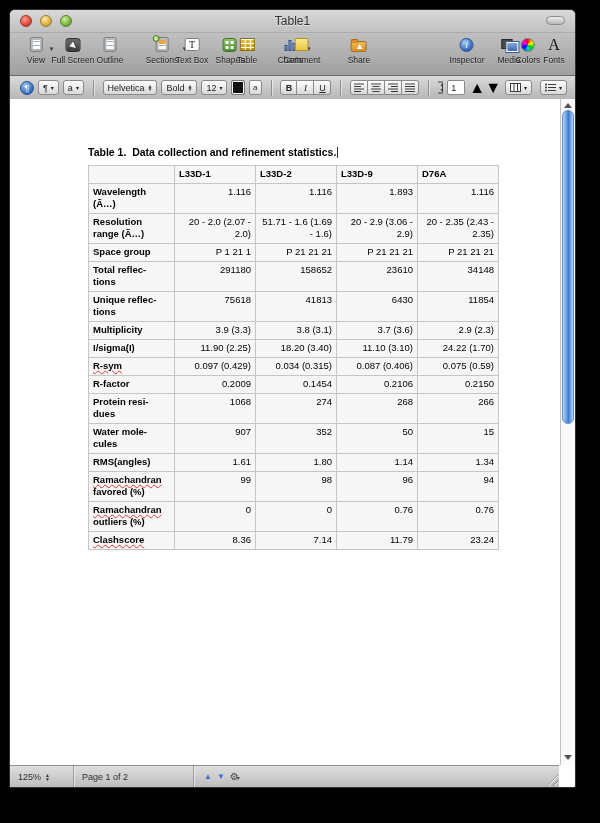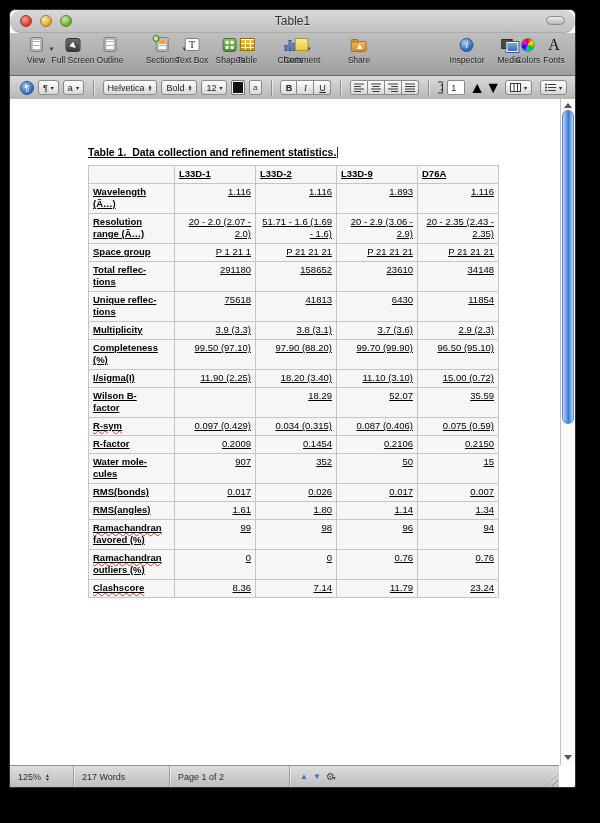--- a/index.html
+++ b/index.html
@@ -3,21 +3,21 @@
 <meta charset="utf-8">
 <style>
   html,body{margin:0;padding:0;}
   body{width:600px;height:823px;background:#000;position:relative;overflow:hidden;
        font-family:"Liberation Sans",sans-serif;-webkit-font-smoothing:antialiased;}
   .window{position:absolute;left:9px;top:9px;width:567px;height:779px;
           border-radius:6px 6px 2px 2px;overflow:hidden;border:1px solid #2e2e2e;
           background:#fff;box-sizing:border-box;}
   
   .titlebar{height:22px;background:linear-gradient(#d9d9d9,#c0c0c0);
-            position:relative;border-bottom:1px solid #ababab;border-radius:11px;}
+            position:relative;border-bottom:1px solid #ababab;}
   .lights{position:absolute;left:10px;top:5px;display:flex;gap:8px;}
   .light{width:12px;height:12px;border-radius:50%;box-sizing:border-box;}
   .light.red{background:radial-gradient(circle at 35% 30%,#ff9a8d,#da4b3c 60%,#a22e22);border:1px solid #9e3428;}
   .light.yellow{background:radial-gradient(circle at 35% 30%,#ffe9a8,#ddb340 60%,#a8822a);border:1px solid #9a7b28;}
   .light.green{background:radial-gradient(circle at 35% 30%,#c8eda0,#7cb43f 60%,#527d26;);border:1px solid #5c8228;background:radial-gradient(circle at 35% 30%,#c8eda0,#7cb43f 60%,#527d26);}
   .wtitle{position:absolute;left:0;right:0;top:4px;text-align:center;font-size:12px;
           color:#2f2f2f;text-shadow:0 1px 0 rgba(255,255,255,.55);}
   .lozenge{position:absolute;right:10px;top:6px;width:19px;height:9px;border-radius:5px;
            background:linear-gradient(#eee,#b5b5b5);border:1px solid #8b8b8b;box-sizing:border-box;}
   
@@ -78,21 +78,21 @@
             font-size:8px;color:#333;display:flex;align-items:center;justify-content:center;}
   .seg{display:flex;}
   .seg .fbtn{border-radius:0;border-left-width:0;justify-content:center;min-width:17px;padding:0 3px;}
   .seg .fbtn:first-child{border-radius:3px 0 0 3px;border-left-width:1px;}
   .seg .fbtn:last-child{border-radius:0 3px 3px 0;}
   .alns{display:block;}
   .num-field{height:15px;background:#fff;border:1px solid #8a8a8a;font-size:9px;color:#222;
              display:flex;align-items:center;padding:0 3px;box-sizing:border-box;border-radius:2px;}
   
   .doc{position:absolute;left:0;top:89px;right:0;bottom:22px;background:#fff;overflow:hidden;}
-  .doc-content{position:absolute;left:78px;top:46px;width:412px;text-decoration:underline;}
+  .doc-content{position:absolute;left:78px;top:46px;width:412px;}
   .doc-title{font-size:10.5px;font-weight:bold;color:#000;white-space:pre;line-height:14px;margin-bottom:6px;}
   .caret{display:inline-block;width:1px;height:11px;background:#333;vertical-align:-2px;margin-left:1px;}
   table.stats{border-collapse:collapse;table-layout:fixed;width:410px;}
   table.stats th,table.stats td{border:1px solid #c5c5c5;background:#f6f6f6;font-size:9.5px;
        line-height:12px;padding:2px 4px 3px;vertical-align:top;box-sizing:border-box;}
   table.stats th{font-weight:bold;text-align:left;height:17px;}
   td.rowlabel{font-weight:bold;text-align:left;white-space:pre-line;}
   td.val{text-align:right;white-space:pre-line;}
   .misspell{text-decoration-line:underline;text-decoration-style:wavy;text-decoration-color:#e0392b;text-decoration-thickness:1px;text-underline-offset:1px;}
   
@@ -425,70 +425,55 @@
               <td class="val">11854</td>
             </tr>
             <tr>
               <td class="rowlabel">Multiplicity</td>
               <td class="val">3.9 (3.3)</td>
               <td class="val">3.8 (3.1)</td>
               <td class="val">3.7 (3.6)</td>
               <td class="val">2.9 (2.3)</td>
             </tr>
             <tr>
-              <td class="rowlabel">Completeness
-(%)</td>
-              <td class="val">99.50 (97.10)</td>
-              <td class="val">97.90 (88.20)</td>
-              <td class="val">99.70 (99.90)</td>
-              <td class="val">96.50 (95.10)</td>
-            </tr>
-            <tr>
               <td class="rowlabel">I/sigma(I)</td>
               <td class="val">11.90 (2.25)</td>
               <td class="val">18.20 (3.40)</td>
               <td class="val">11.10 (3.10)</td>
-              <td class="val">15.00 (0.72)</td>
-            </tr>
-            <tr>
-              <td class="rowlabel">Wilson B-
-factor</td>
-              <td class="val"></td>
-              <td class="val">18.29</td>
-              <td class="val">52.07</td>
-              <td class="val">35.59</td>
+              <td class="val">24.22 (1.70)</td>
             </tr>
             <tr>
               <td class="rowlabel"><span class="misspell">R-sym</span></td>
               <td class="val">0.097 (0.429)</td>
               <td class="val">0.034 (0.315)</td>
               <td class="val">0.087 (0.406)</td>
               <td class="val">0.075 (0.59)</td>
             </tr>
             <tr>
               <td class="rowlabel">R-factor</td>
               <td class="val">0.2009</td>
               <td class="val">0.1454</td>
               <td class="val">0.2106</td>
               <td class="val">0.2150</td>
+            </tr>
+            <tr>
+              <td class="rowlabel">Protein resi-
+dues</td>
+              <td class="val">1068</td>
+              <td class="val">274</td>
+              <td class="val">268</td>
+              <td class="val">266</td>
             </tr>
             <tr>
               <td class="rowlabel">Water mole-
 cules</td>
               <td class="val">907</td>
               <td class="val">352</td>
               <td class="val">50</td>
               <td class="val">15</td>
-            </tr>
-            <tr>
-              <td class="rowlabel">RMS(bonds)</td>
-              <td class="val">0.017</td>
-              <td class="val">0.026</td>
-              <td class="val">0.017</td>
-              <td class="val">0.007</td>
             </tr>
             <tr>
               <td class="rowlabel">RMS(angles)</td>
               <td class="val">1.61</td>
               <td class="val">1.80</td>
               <td class="val">1.14</td>
               <td class="val">1.34</td>
             </tr>
             <tr>
               <td class="rowlabel"><span class="misspell">Ramachandran</span>
@@ -531,23 +516,20 @@
   <div class="statusbar">
     <div class="sseg" style="width:64px">
       <span class="znum">
           <span>125%</span>
           <span class="stepper">
             <span>▲</span>
             <span>▼</span>
           </span>
         </span>
     </div>
-    <div class="sseg" style="width:96px">
-      <span>217 Words</span>
-    </div>
     <div class="sseg" style="width:120px">
       <span>Page 1 of 2</span>
     </div>
     <div class="navgrp">
       <span class="nav-tri">▲</span>
       <span class="nav-tri">▼</span>
       <span><span class="gear">⚙</span><span class="gear-dd">▾</span></span>
     </div>
     <div class="resize-grip"></div>
   </div>

